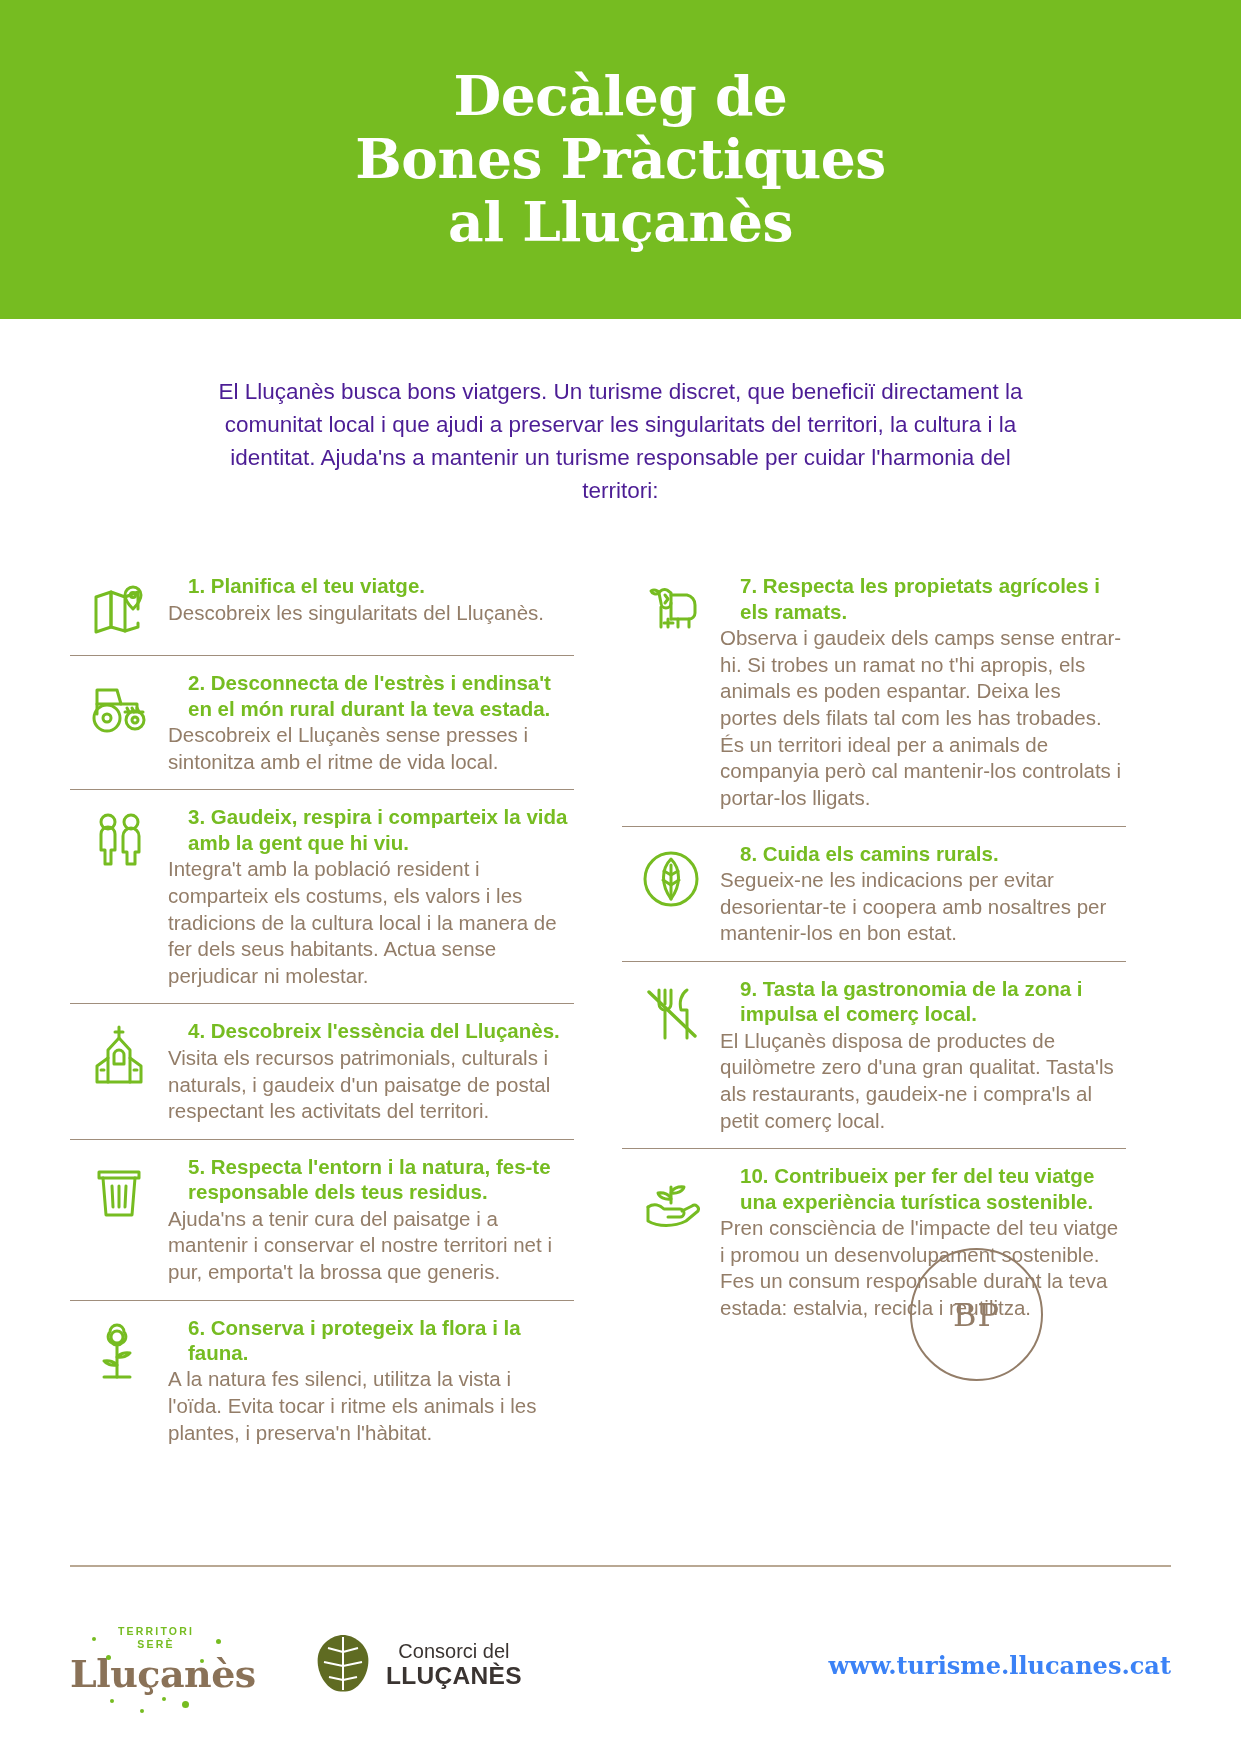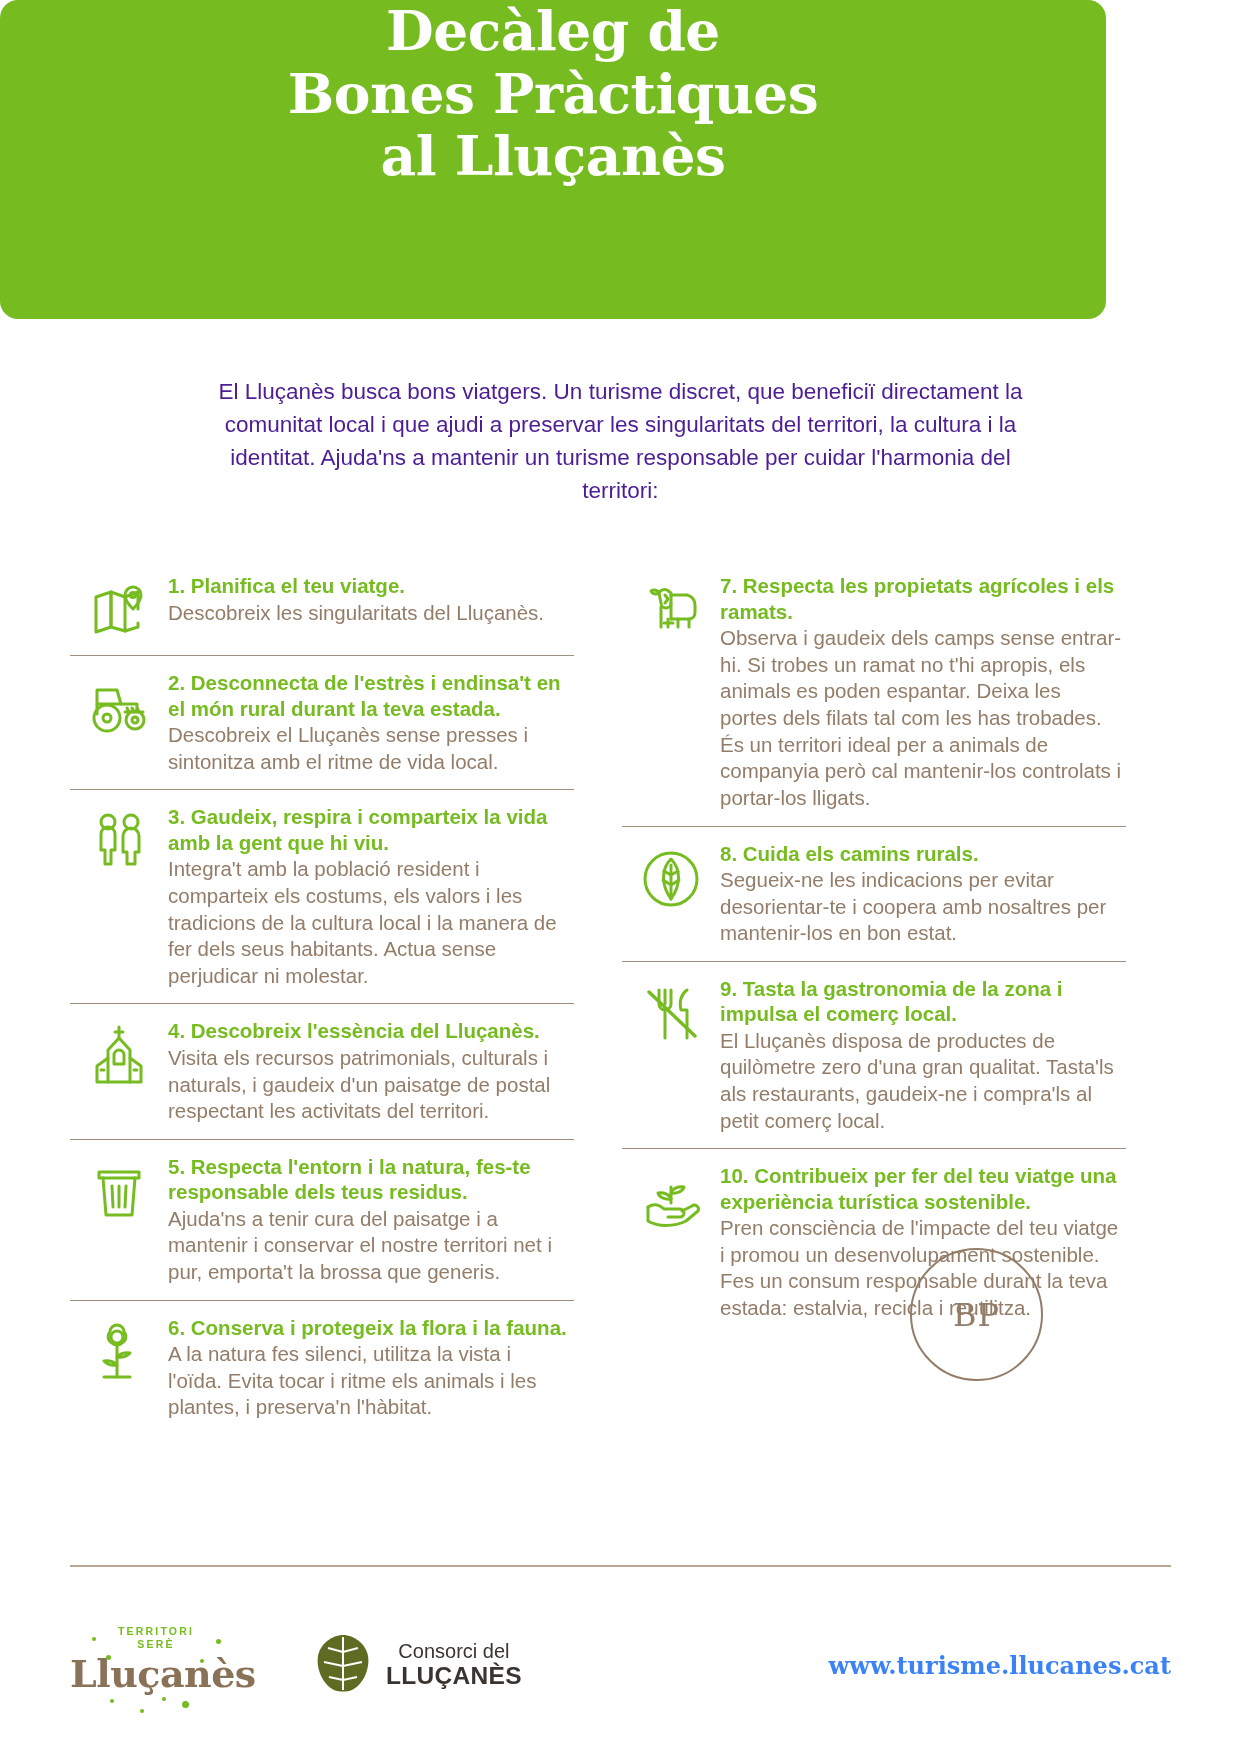--- a/index.html
+++ b/index.html
@@ -12,27 +12,26 @@
   .page {
     position: relative;
     width: 1241px;
     height: 1754px;
     background: #ffffff;
     overflow: hidden;
   }
 
   
   .header {
-    width: 1106px;
+    width: 1241px;
     height: 319px;
     background: #76bc21;
     display: flex;
-    align-items: flex-start;
+    align-items: center;
     justify-content: center;
-    border-radius: 18px;
   }
   .header-title {
     font-family: "DejaVu Serif", "Liberation Serif", serif;
     color: #ffffff;
     font-weight: 700;
     font-size: 55px;
     line-height: 1.14;
     text-align: center;
     letter-spacing: -0.5px;
     white-space: pre-line;
@@ -74,20 +73,21 @@
   }
   .icon-cell svg { display: block; }
   .text-cell { flex: 1; padding-right: 4px; }
 
   .item-title {
     color: #76bc21;
     font-weight: 700;
     font-size: 20.5px;
     line-height: 1.24;
     margin-bottom: 1px;
+    margin-left: 20px;
   }
   .item-body {
     color: #937d68;
     font-size: 20.5px;
     line-height: 1.30;
     font-weight: 400;
   }
 
   
   .bp-wrap {

